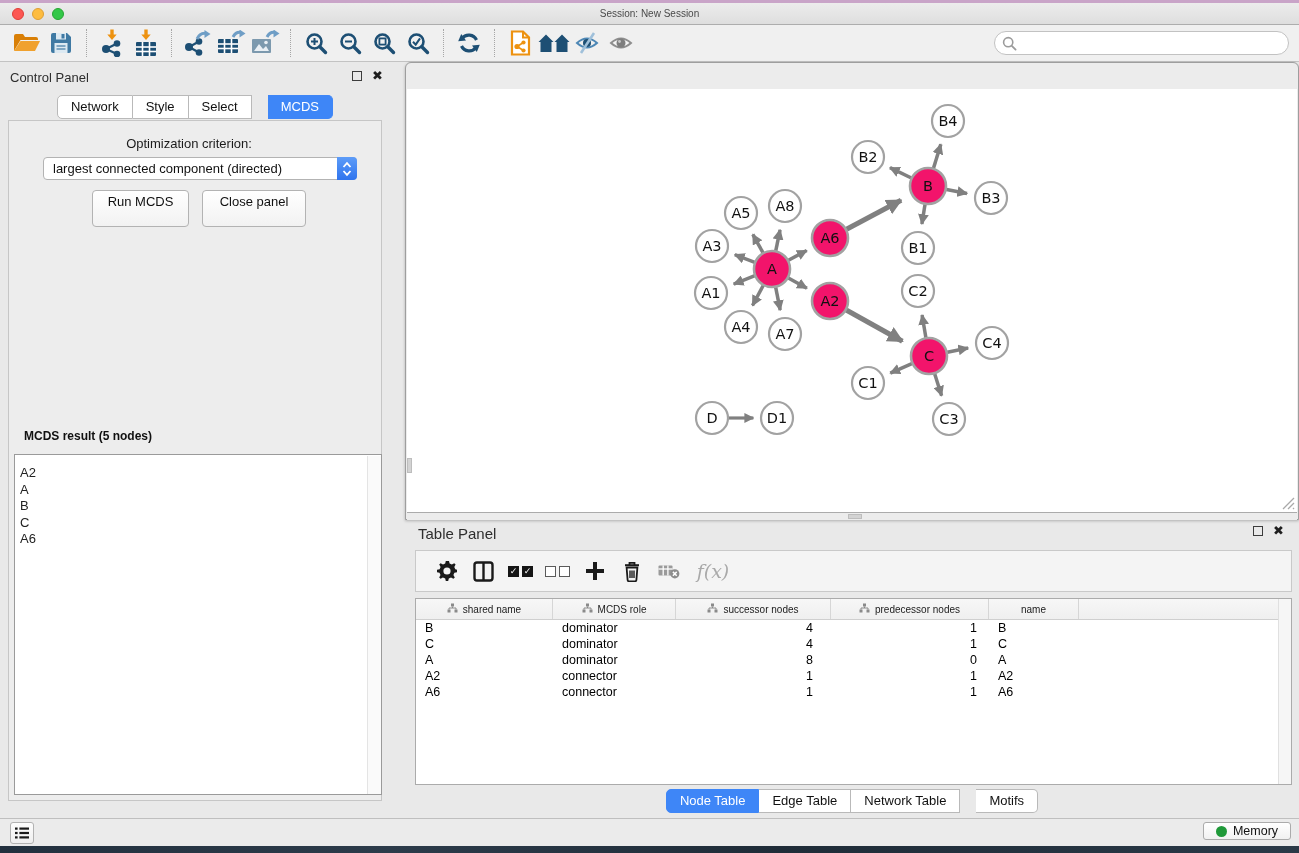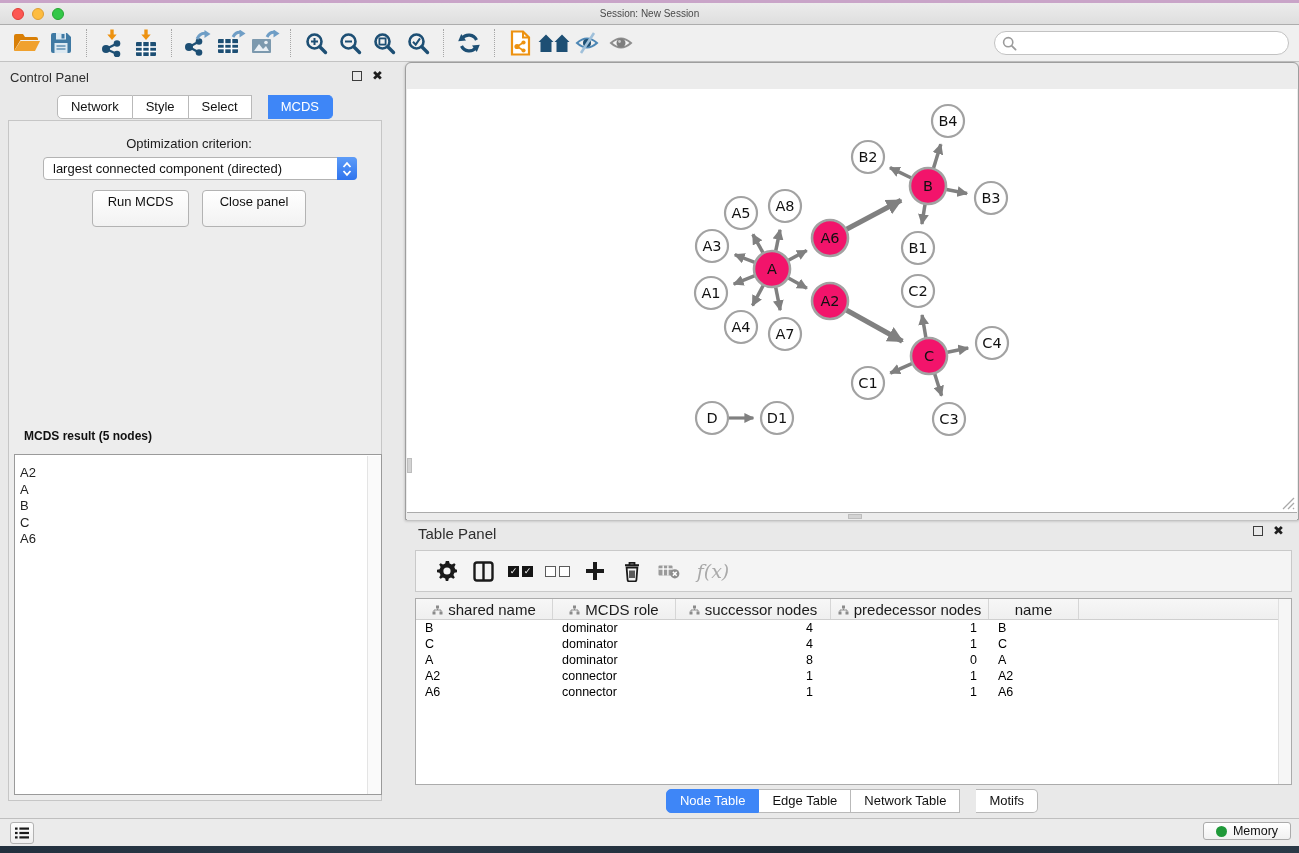--- a/index.html
+++ b/index.html
@@ -64,21 +64,21 @@
   #tp-ctrls { left:1253px; top:526px; }
   #tp-toolbar { left:415px; top:550px; width:877px; height:42px; background:#F4F4F4; border:1px solid #C9C9C9; display:flex; align-items:center; gap:0; padding-left:12px; }
   .tp-icon { width:37px; height:36px; display:flex; align-items:center; justify-content:center; cursor:pointer; }
   .checkpair { display:flex; gap:3px; }
   .cbx { width:11px; height:11px; display:flex; align-items:center; justify-content:center; }
   .cbx.checked { background:#151515; color:#fff; font-size:9px; font-weight:bold; border:1px solid #151515; }
   .cbx.empty { background:#fff; border:1.6px solid #5A5A5A; }
   .fx-label { font-family:"DejaVu Serif","Liberation Serif",serif; font-style:italic; font-size:19px; color:#A9A9A9; }
   #data-table { left:415px; top:598px; width:877px; height:187px; background:#fff; border:1px solid #ABABAB; overflow:hidden; }
   #tbl-header { display:flex; height:21px; background:linear-gradient(#F7F7F7,#EFEFEF); border-bottom:1px solid #CFCFCF; }
-  .th { display:flex; align-items:center; justify-content:center; gap:5px; border-right:1px solid #D6D6D6; font-size:15px; color:#1B1B1B; }
+  .th { display:flex; align-items:center; justify-content:center; gap:5px; border-right:1px solid #D6D6D6; font-size:10px; color:#1B1B1B; }
   .tr { display:flex; height:16px; }
   .td { font-size:12.5px; line-height:16px; color:#000; overflow:hidden; white-space:nowrap; }
   #tbl-scroll { left:1278px; top:599px; width:13px; height:185px; background:#F6F6F6; border-left:1px solid #E0E0E0; }
   #tp-tabs { left:405px; top:789px; width:894px; display:flex; justify-content:center; }
 
   
   #statusbar { left:0; top:818px; width:1299px; height:28px; background:#EBEBEB; border-top:1px solid #BFBFBF; }
   #list-btn { left:10px; top:822px; width:24px; height:22px; background:linear-gradient(#FDFDFD,#EFEFEF); border:1px solid #B2B2B2; border-radius:3px; display:flex; align-items:center; justify-content:center; cursor:pointer; }
   #memory-btn { right:8px; top:822px; width:88px; height:18px; background:linear-gradient(#FFFFFF,#F1F1F1); border:1px solid #ABABAB; border-radius:3px; display:flex; align-items:center; justify-content:center; gap:6px; font-size:12.5px; color:#111; cursor:pointer; }
   #memory-dot { width:11px; height:11px; border-radius:50%; background:#1F9939; }

